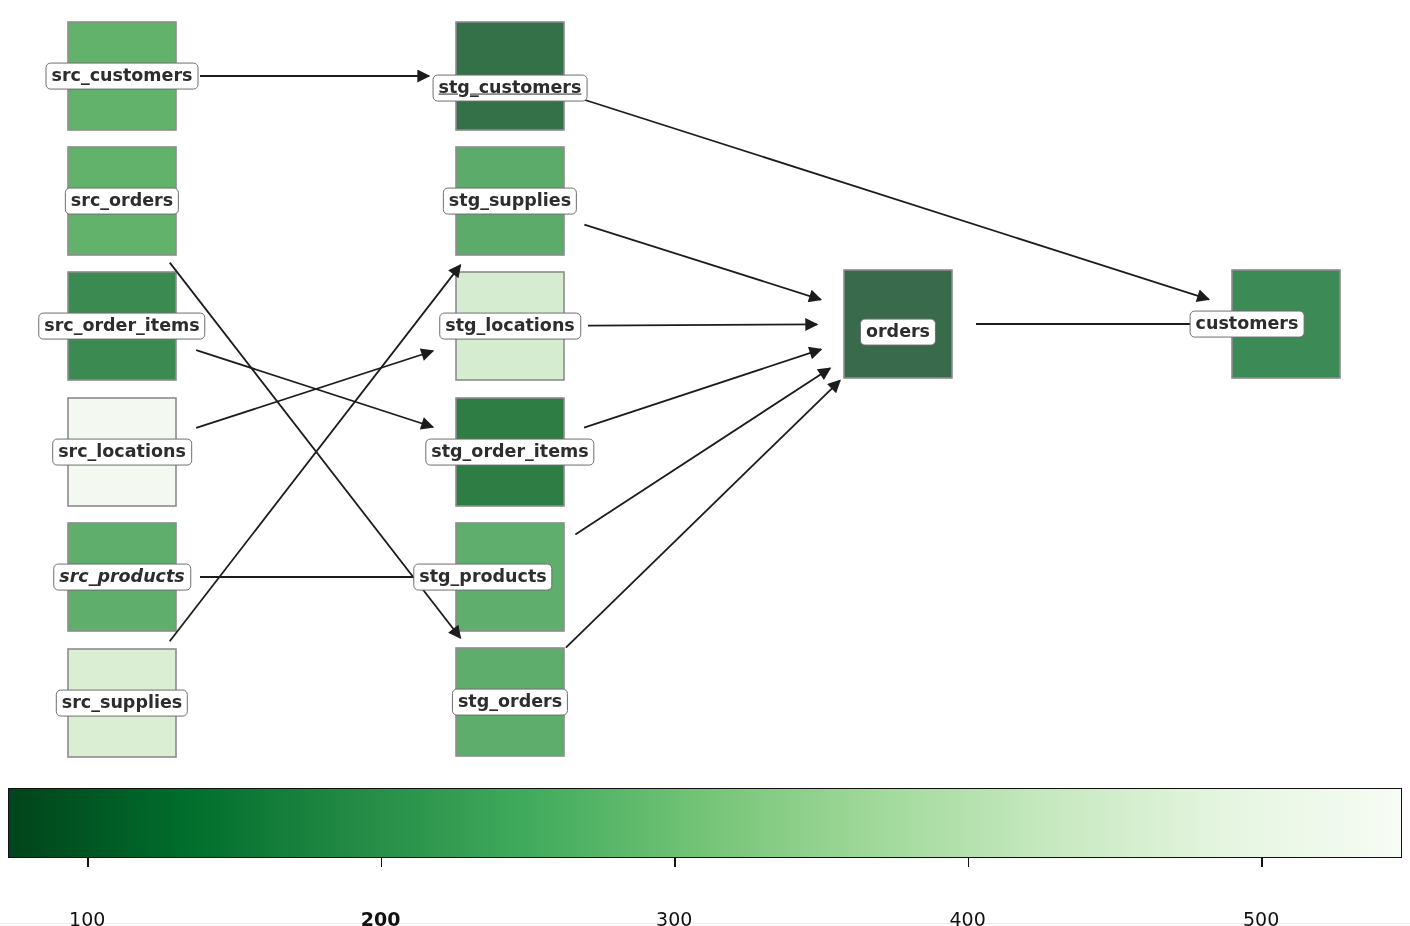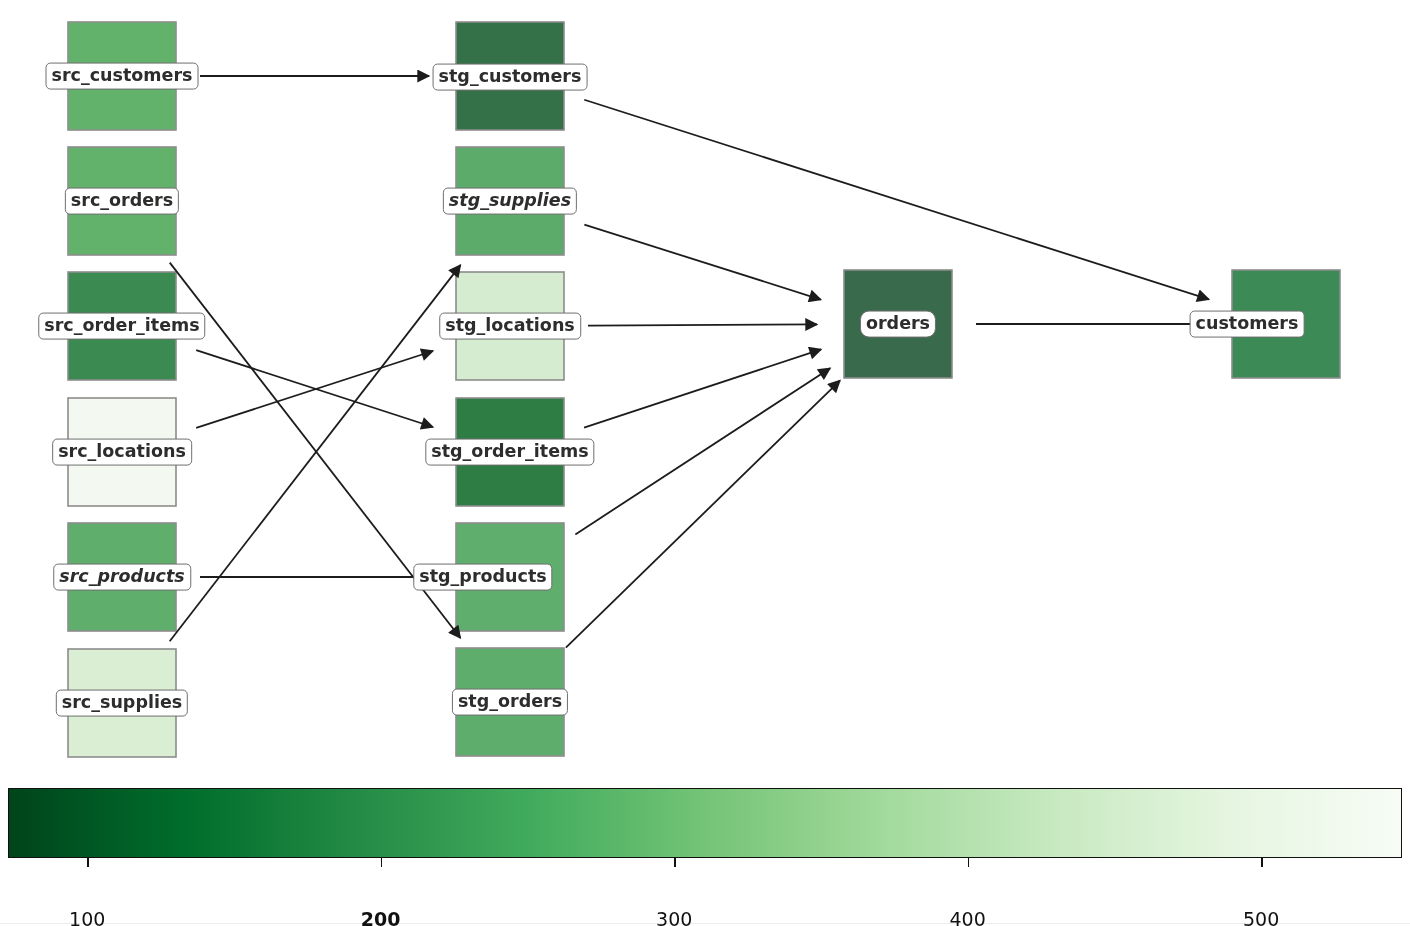--- a/index.html
+++ b/index.html
@@ -64,27 +64,27 @@
       </g>
   </svg>
 
   <div id="labels">
       <div class="node-label" style="left: 122px; top: 76px;">src_customers</div>
       <div class="node-label" style="left: 122px; top: 201px;">src_orders</div>
       <div class="node-label" style="left: 122px; top: 326px;">src_order_items</div>
       <div class="node-label" style="left: 122px; top: 452px;">src_locations</div>
       <div class="node-label" style="left: 122px; top: 577px; font-style: italic;">src_products</div>
       <div class="node-label" style="left: 122px; top: 703px;">src_supplies</div>
-      <div class="node-label" style="left: 510px; top: 77px;">stg_customers</div>
-      <div class="node-label" style="left: 510px; top: 201px; font-style: italic;">stg_supplies</div>
+      <div class="node-label" style="left: 510px; top: 88px; text-decoration: underline;">stg_customers</div>
+      <div class="node-label" style="left: 510px; top: 201px;">stg_supplies</div>
       <div class="node-label" style="left: 510px; top: 326px;">stg_locations</div>
       <div class="node-label" style="left: 510px; top: 452px;">stg_order_items</div>
       <div class="node-label" style="left: 483px; top: 577px;">stg_products</div>
       <div class="node-label" style="left: 510px; top: 702px;">stg_orders</div>
-      <div class="node-label" style="left: 898px; top: 324px; border-radius: 9px;">orders</div>
+      <div class="node-label" style="left: 898px; top: 332px;">orders</div>
       <div class="node-label" style="left: 1247px; top: 324px;">customers</div>
     </div>
 
   <div class="cbar-bar" id="cbar-bar" style="background: linear-gradient(to right, rgb(0, 68, 27) 0%, rgb(0, 109, 44) 12.5%, rgb(35, 139, 69) 25%, rgb(65, 171, 93) 37.5%, rgb(116, 196, 118) 50%, rgb(161, 217, 155) 62.5%, rgb(199, 233, 192) 75%, rgb(229, 245, 224) 87.5%, rgb(247, 252, 245) 100%);"></div>
   <div id="cbar-ticks">
       <div class="cbar-tick" style="left: 87.2379px;"></div>
       <div class="cbar-ticklabel" style="left: 87.2379px;">100</div>
       <div class="cbar-tick" style="left: 380.712px;"></div>
       <div class="cbar-ticklabel" style="left: 380.712px; font-weight: bold;">200</div>
       <div class="cbar-tick" style="left: 674.185px;"></div>

